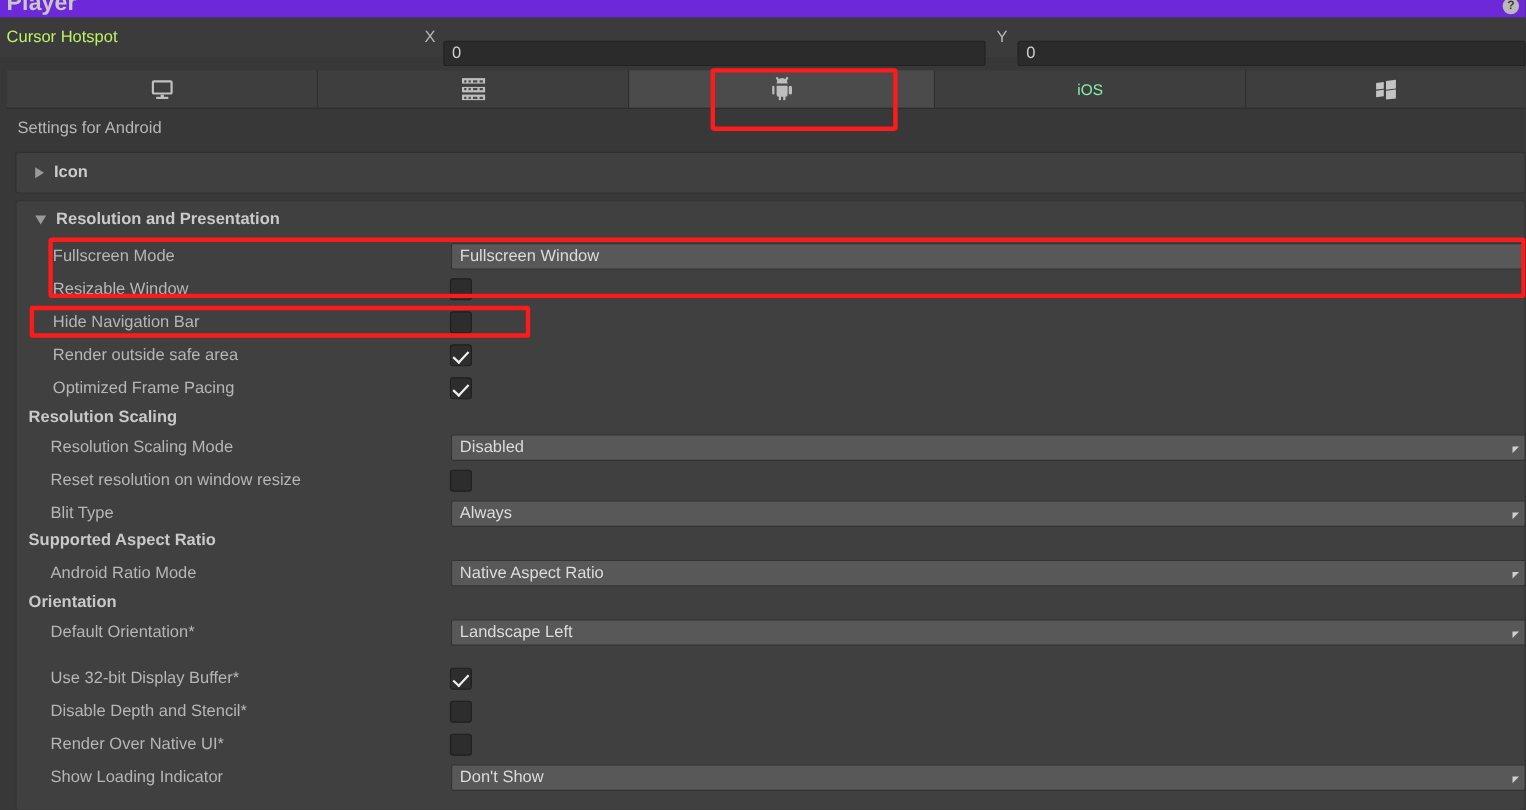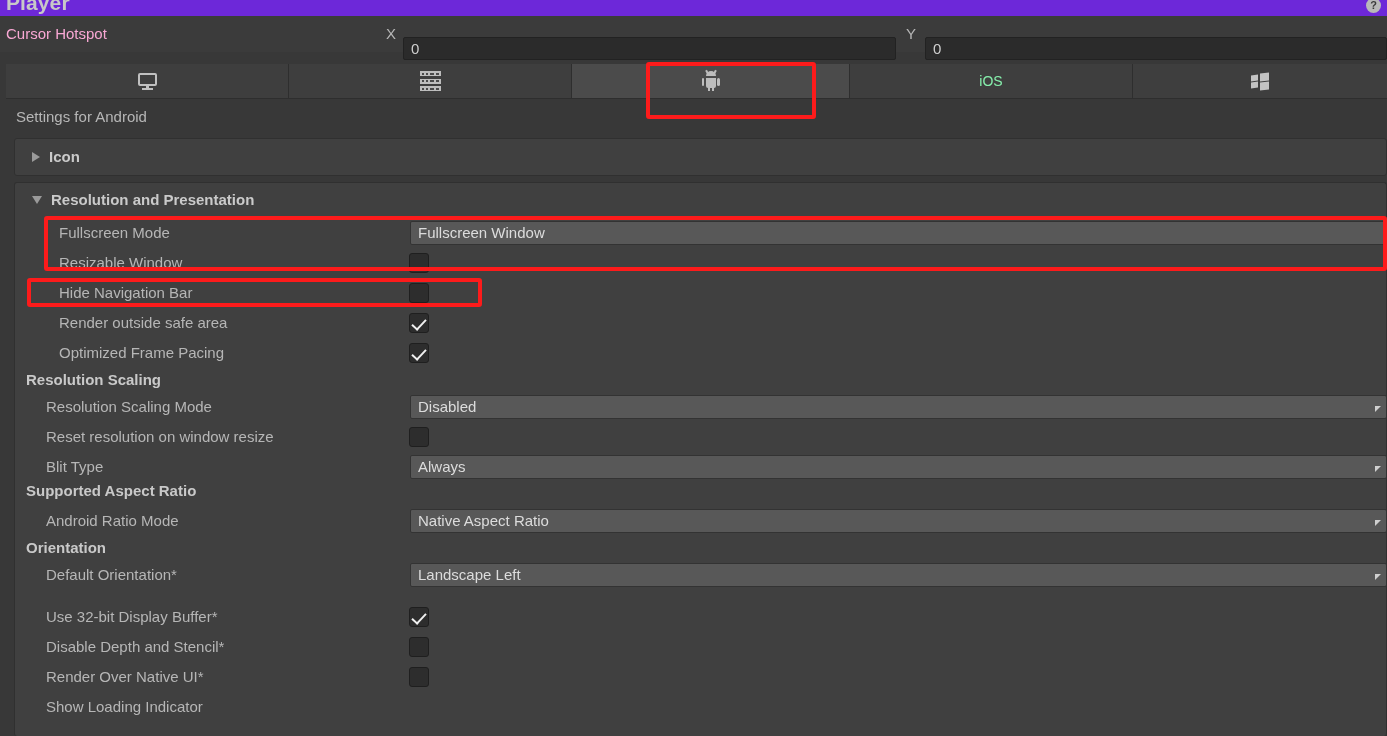--- a/index.html
+++ b/index.html
@@ -50,21 +50,21 @@
   .hotspot-row {
     position: absolute;
     top: 16px; left: 0;
     width: 1387px; height: 36px;
     background: #3b3b3b;
   }
   .hotspot-label {
     position: absolute;
     left: 6px; top: 9px;
     font-size: 15px;
-    color: #f9a8d4;
+    color: #bef264;
   }
   .axis-label {
     position: absolute;
     top: 9px;
     font-size: 15px;
     color: #b6b6b6;
   }
   .axis-x { left: 386px; }
   .axis-y { left: 906px; }
   .num-field {
@@ -227,21 +227,21 @@
     width: 1372px;
     height: 30px;
   }
   .row-label {
     position: absolute;
     top: 6px;
     font-size: 15px;
     color: #b6b6b6;
     white-space: nowrap;
   }
-  .row-label.indent { left: 44px; }
+  .row-label.indent { left: 33px; }
   .row-label.indent2 { left: 31px; }
   .row-label.group {
     left: 11px;
     font-weight: bold;
     color: #c9c9c9;
   }
 
   .dropdown {
     position: absolute;
     left: 395px;
@@ -471,17 +471,21 @@
   <div class="checkbox"></div>
 </div>
 
 <div class="row" style="top:662px">
   <span class="row-label indent2">Render Over Native UI*</span>
   <div class="checkbox"></div>
 </div>
 
 <div class="row" style="top:692px">
   <span class="row-label indent2">Show Loading Indicator</span>
+  <div class="dropdown">
+    <span>Don't Show</span>
+    <span class="darrow"></span>
+  </div>
 </div>
 
 <div class="annot annot-android"></div>
 <div class="annot annot-fullscreen"></div>
 <div class="annot annot-hidenav"></div>
 
 </body></html>

